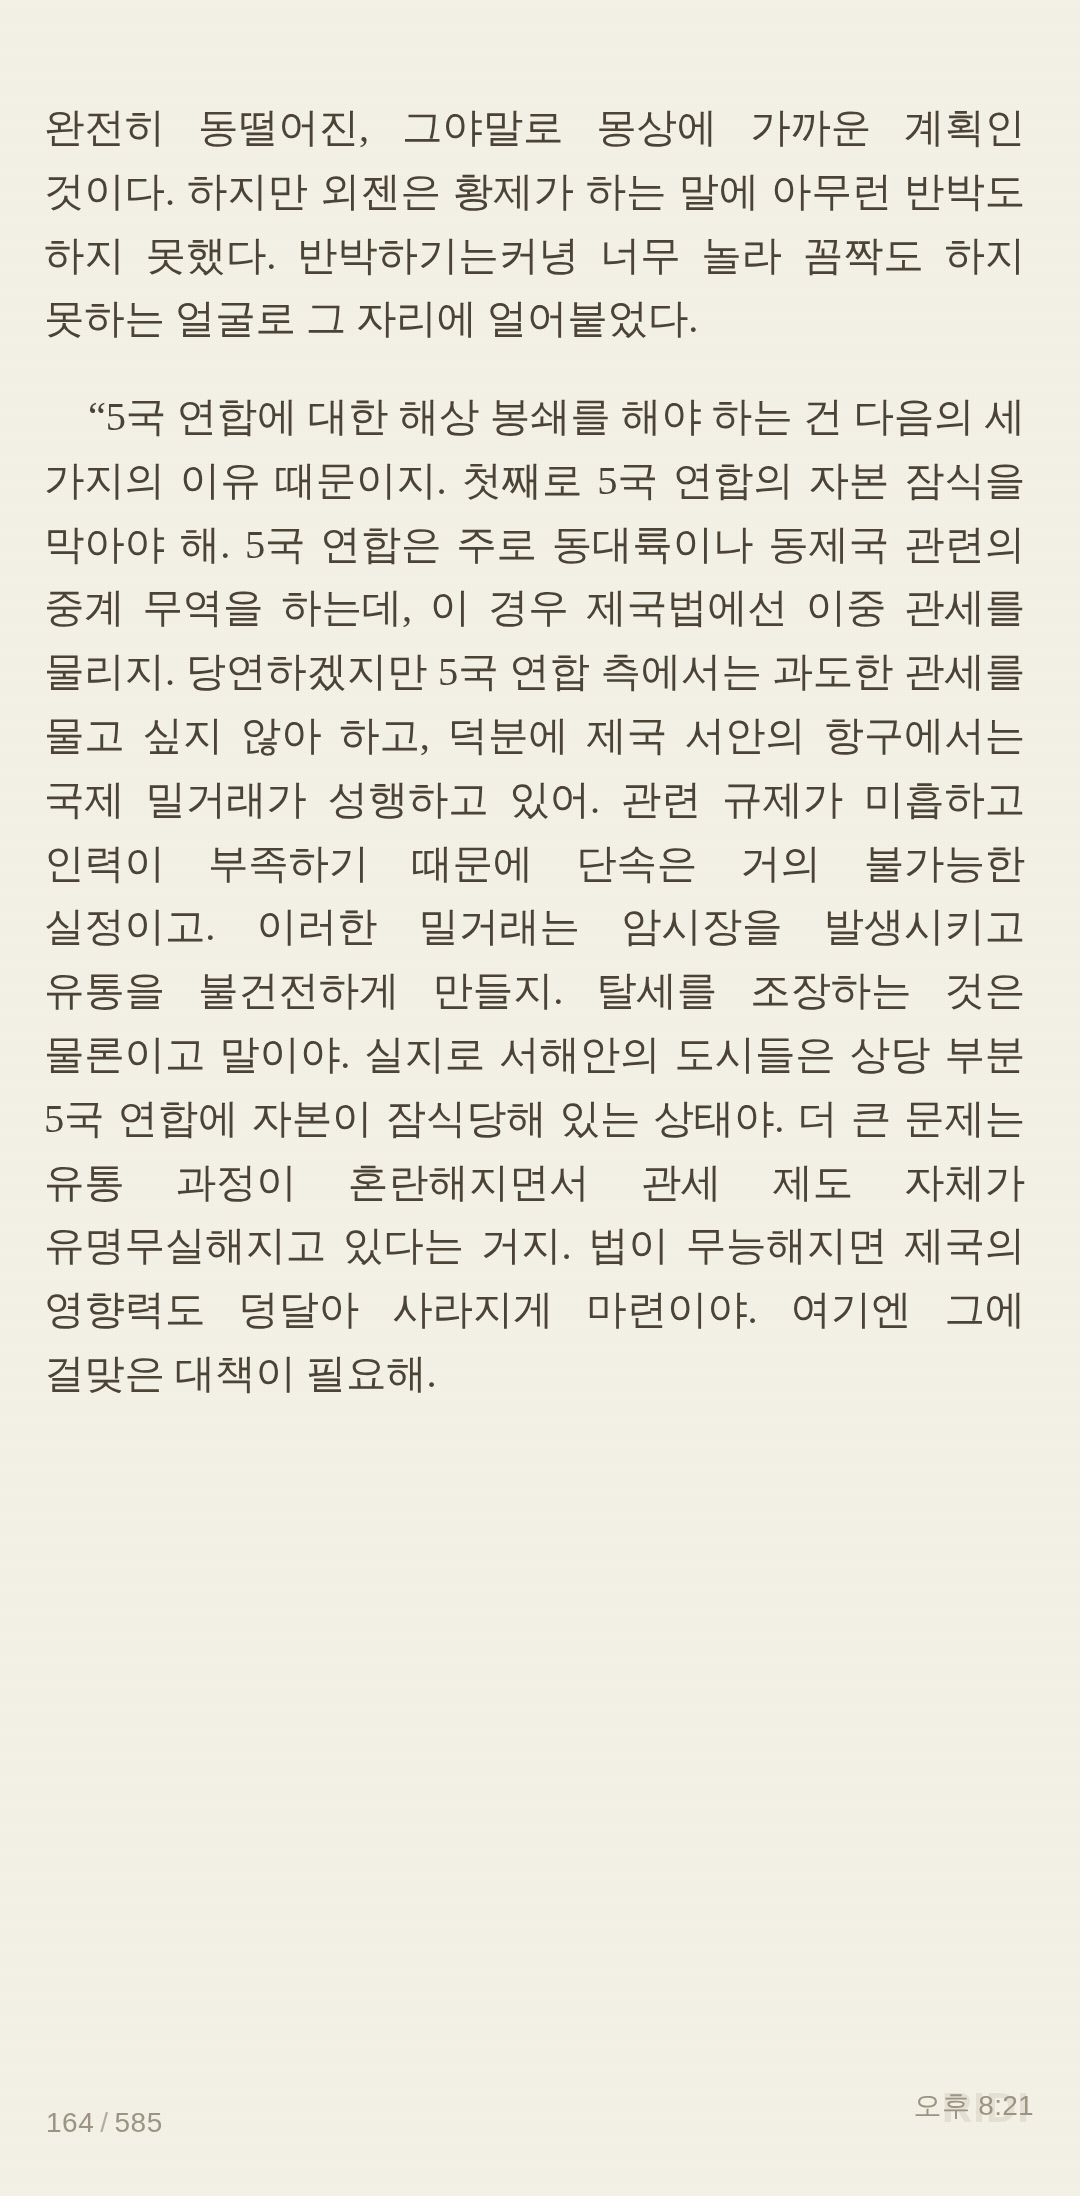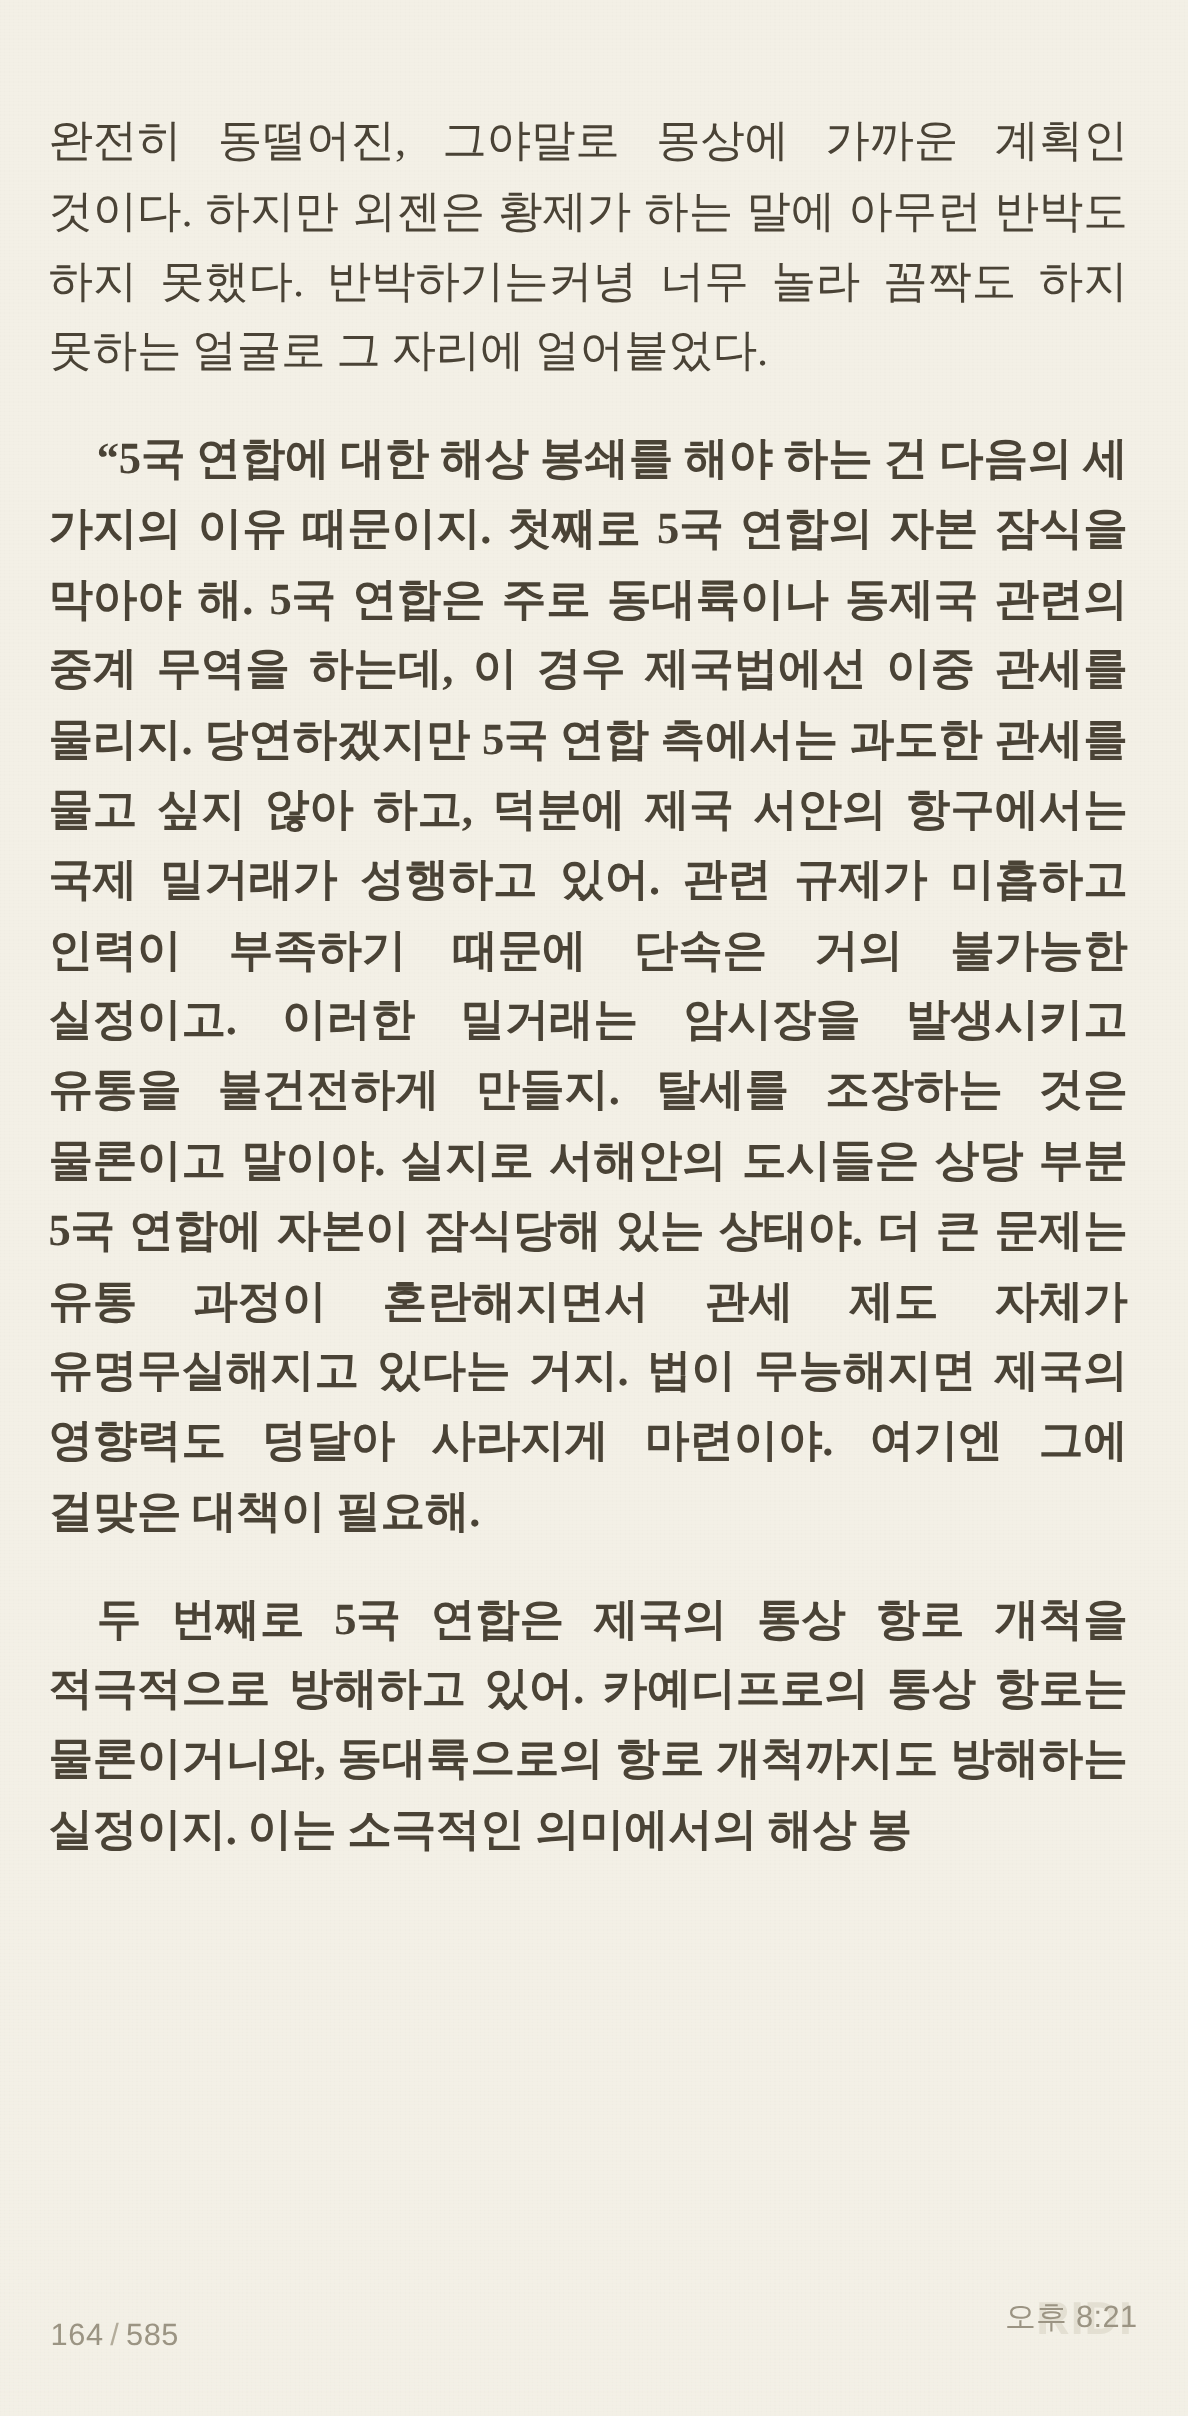--- a/index.html
+++ b/index.html
@@ -44,21 +44,20 @@
     text-align: justify;
     text-justify: inter-character;
     word-break: keep-all;
     color: #4a4336;
   }
   p.para + p.para {
     margin-top: 34px;
   }
   p.indent {
     text-indent: 44px;
-    font-weight: bold;
   }
   .footer {
     position: absolute;
     left: 0;
     right: 0;
     bottom: 0;
     height: 120px;
     display: flex;
     align-items: center;
     justify-content: space-between;
@@ -107,21 +106,20 @@
 </head>
 <body>
 
 <div class="paper-grain"></div>
 
 <div class="reader">
 
   <div class="content">
     <p class="para">완전히 동떨어진, 그야말로 몽상에 가까운 계획인 것이다. 하지만 외젠은 황제가 하는 말에 아무런 반박도 하지 못했다. 반박하기는커녕 너무 놀라 꼼짝도 하지 못하는 얼굴로 그 자리에 얼어붙었다.</p>
     <p class="para indent">“5국 연합에 대한 해상 봉쇄를 해야 하는 건 다음의 세 가지의 이유 때문이지. 첫째로 5국 연합의 자본 잠식을 막아야 해. 5국 연합은 주로 동대륙이나 동제국 관련의 중계 무역을 하는데, 이 경우 제국법에선 이중 관세를 물리지. 당연하겠지만 5국 연합 측에서는 과도한 관세를 물고 싶지 않아 하고, 덕분에 제국 서안의 항구에서는 국제 밀거래가 성행하고 있어. 관련 규제가 미흡하고 인력이 부족하기 때문에 단속은 거의 불가능한 실정이고. 이러한 밀거래는 암시장을 발생시키고 유통을 불건전하게 만들지. 탈세를 조장하는 것은 물론이고 말이야. 실지로 서해안의 도시들은 상당 부분 5국 연합에 자본이 잠식당해 있는 상태야. 더 큰 문제는 유통 과정이 혼란해지면서 관세 제도 자체가 유명무실해지고 있다는 거지. 법이 무능해지면 제국의 영향력도 덩달아 사라지게 마련이야. 여기엔 그에 걸맞은 대책이 필요해.</p>
-    <p class="para indent">두 번째로 5국 연합은 제국의 통상 항로 개척을 적극적으로 방해하고 있어. 카예디프로의 통상 항로는 물론이거니와, 동대륙으로의 항로 개척까지도 방해하는 실정이지. 이는 소극적인 의미에서의 해상 봉</p>
   </div>
 
   <div class="footer">
     <div class="page-indicator">
       <span>164</span><span class="sep">/</span><span>585</span>
     </div>
     <div class="footer-right">
       <div class="watermark">RIDI</div>
       <div class="clock">오후 8:21</div>
     </div>

